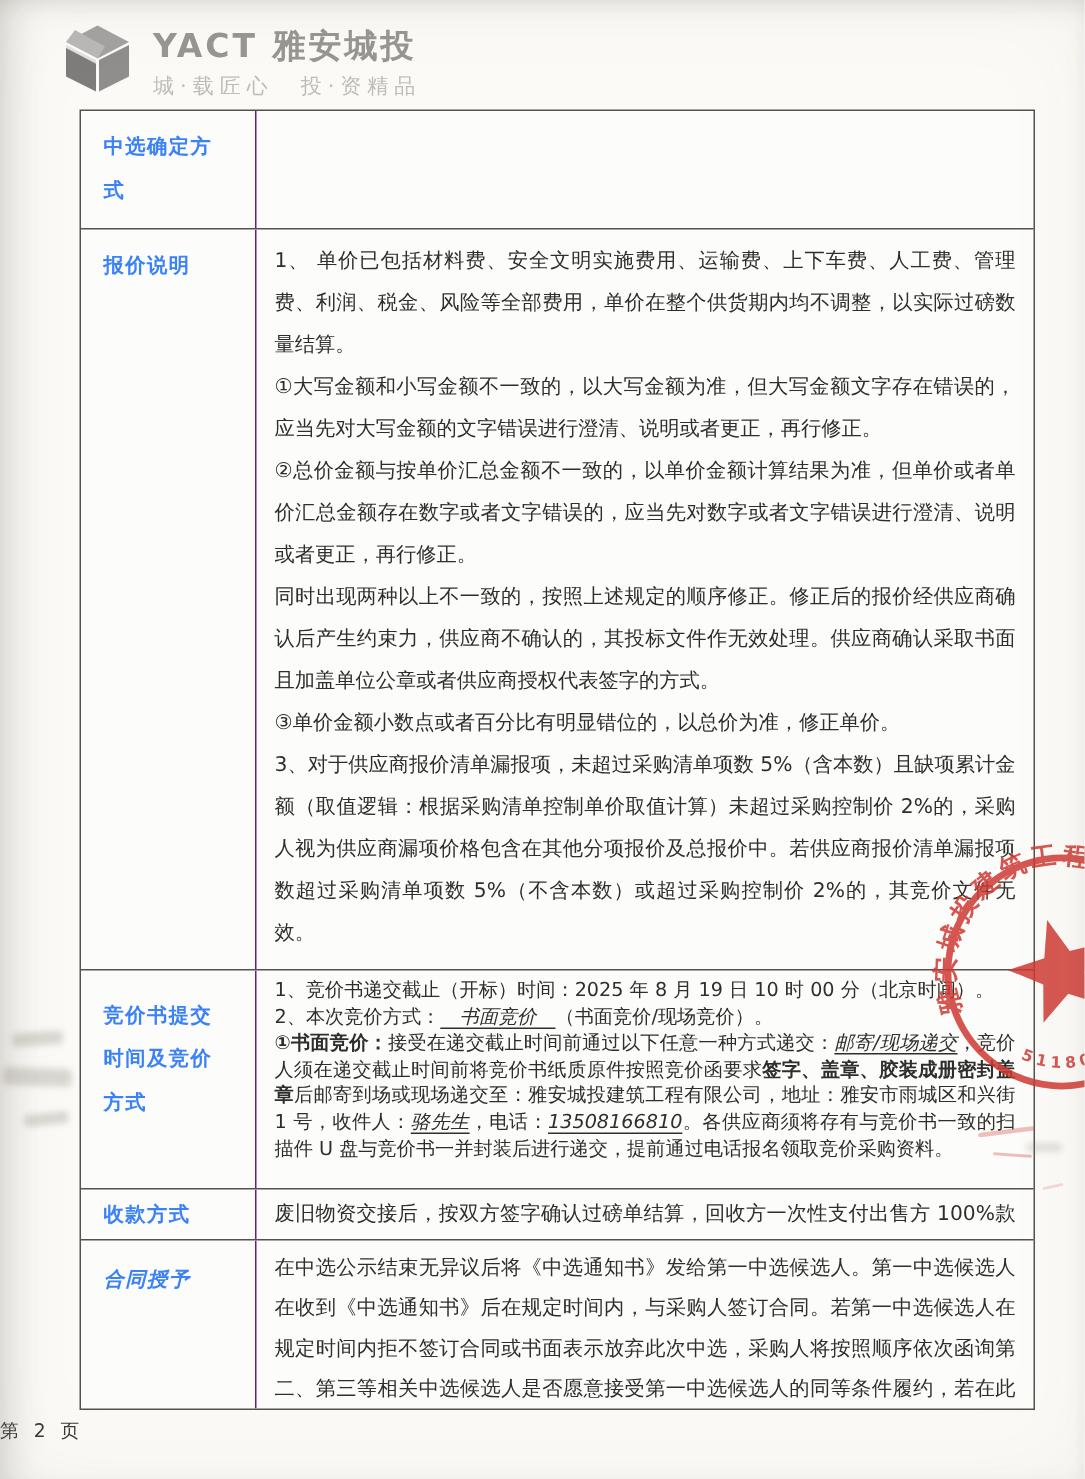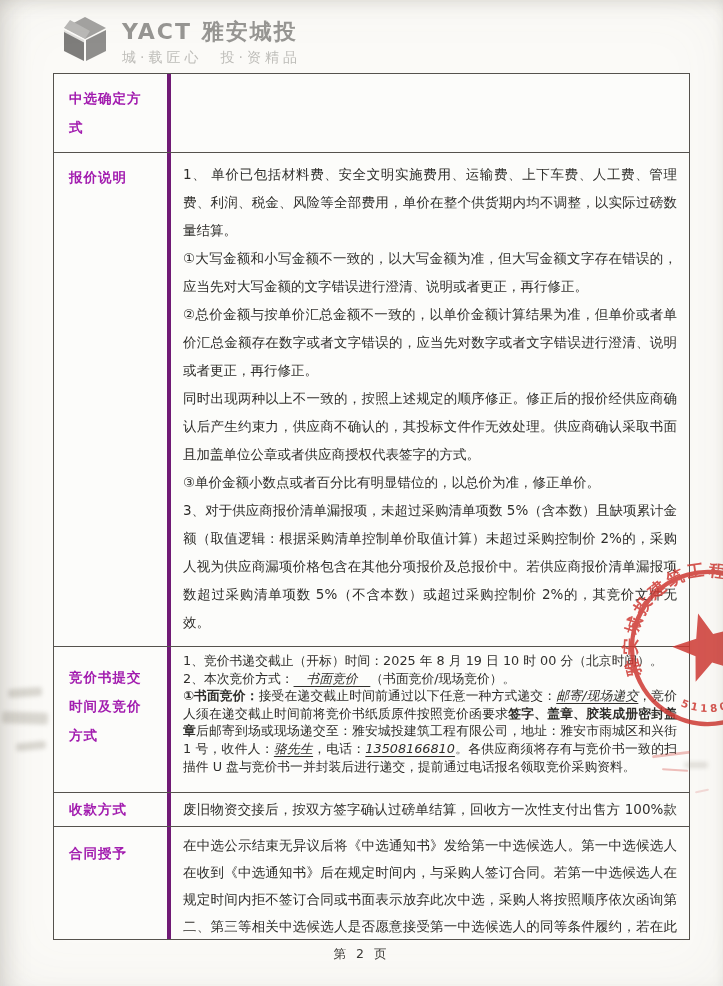--- a/index.html
+++ b/index.html
@@ -9,53 +9,53 @@
     font-family:"DejaVu Sans","Liberation Sans",sans-serif;
     color:#2f2e2b;
     --stamp-color:#cf3a34;
   }
   .scan-shade{position:absolute;inset:0;pointer-events:none;z-index:9;
     box-shadow:inset 22px 0 26px -18px rgba(110,104,92,.28),
                inset 0 14px 18px -12px rgba(110,104,92,.18),
                inset -8px 0 14px -10px rgba(110,104,92,.12),
                inset 0 0 60px rgba(120,112,98,.06);}
   
-  .logo{position:absolute;left:60px;top:14px;display:flex;align-items:flex-start;}
+  .logo{position:absolute;left:40px;top:14px;display:flex;align-items:flex-start;}
   .logo svg{display:block;}
   .logo-text{margin-left:12px;padding-top:6px;}
   .brand{font-size:22px;font-weight:bold;color:#979693;letter-spacing:2px;line-height:1.1;}
   .tagline{font-size:14px;color:#bdbcb8;letter-spacing:4px;margin-top:5px;}
   
   .doc-table{position:absolute;left:53px;top:73px;width:637px;
     border:1px solid #55524d;box-sizing:border-box;background:rgba(255,255,255,.4);}
   .trow{display:flex;border-bottom:1px solid #55524d;overflow:hidden;box-sizing:border-box;}
   .trow:last-child{border-bottom:none;}
   .cell{box-sizing:border-box;}
-  .cell.label{width:117px;border-right:4px solid #701a75;
+  .cell.label{width:117px;border-right:1px solid #701a75;
     padding:10px 18px 0 15px;font-weight:600;font-size:13.5px;
-    line-height:2.15;letter-spacing:1px;color:#a21caf;}
+    line-height:2.15;letter-spacing:1px;color:#3b82f6;}
   .cell.content{flex:1;padding:4px 12px 0 12px;font-size:13.5px;overflow:hidden;}
   .cell.content p{margin:0;text-align:justify;}
   .u{text-decoration:underline;text-underline-offset:3px;font-style:italic;}
   .b{font-weight:bold;}
   .trow:nth-child(1){height:79px;}
   .trow:nth-child(1) .cell.content{line-height:19.5px;padding-top:3px;}
   .trow:nth-child(2){height:494px;}
   .trow:nth-child(2) .cell.content{line-height:28px;padding-top:7px;}
   .trow:nth-child(3){height:146px;}
   .trow:nth-child(3) .cell.label{padding-top:16px;}
   .trow:nth-child(3) .cell.content{line-height:17.6px;font-size:12.8px;padding-top:5px;}
   .trow:nth-child(4){height:34px;}
   .trow:nth-child(4) .cell.label{padding-top:0;line-height:33px;font-family:Liberation Serif, serif;}
   .trow:nth-child(4) .cell.content{line-height:33px;padding-top:0;}
   .trow:nth-child(5){height:112px;}
-  .trow:nth-child(5) .cell.label{padding-top:12px;}
+  .trow:nth-child(5) .cell.label{padding-top:12px;font-style:italic;}
   .trow:nth-child(5) .cell.content{line-height:27px;padding-top:5px;}
   
-  .footer{position:absolute;left:0;top:946px;width:100%;text-align:center;
+  .footer{position:absolute;left:0;top:946px;width:100%;
     font-size:12.5px;letter-spacing:3px;color:#3a3936;}
   
   .stamp{position:absolute;left:608px;top:548px;width:200px;height:200px;
     opacity:.85;pointer-events:none;z-index:5;}
   .stamp text{fill:var(--stamp-color);font-weight:bold;}
   .red-scribble{position:absolute;background:rgba(207,58,52,.32);
     border-radius:2px;pointer-events:none;z-index:4;}
   
   .smudge{position:absolute;background:#857f70;filter:blur(2.2px);
     opacity:.28;border-radius:3px;pointer-events:none;}

